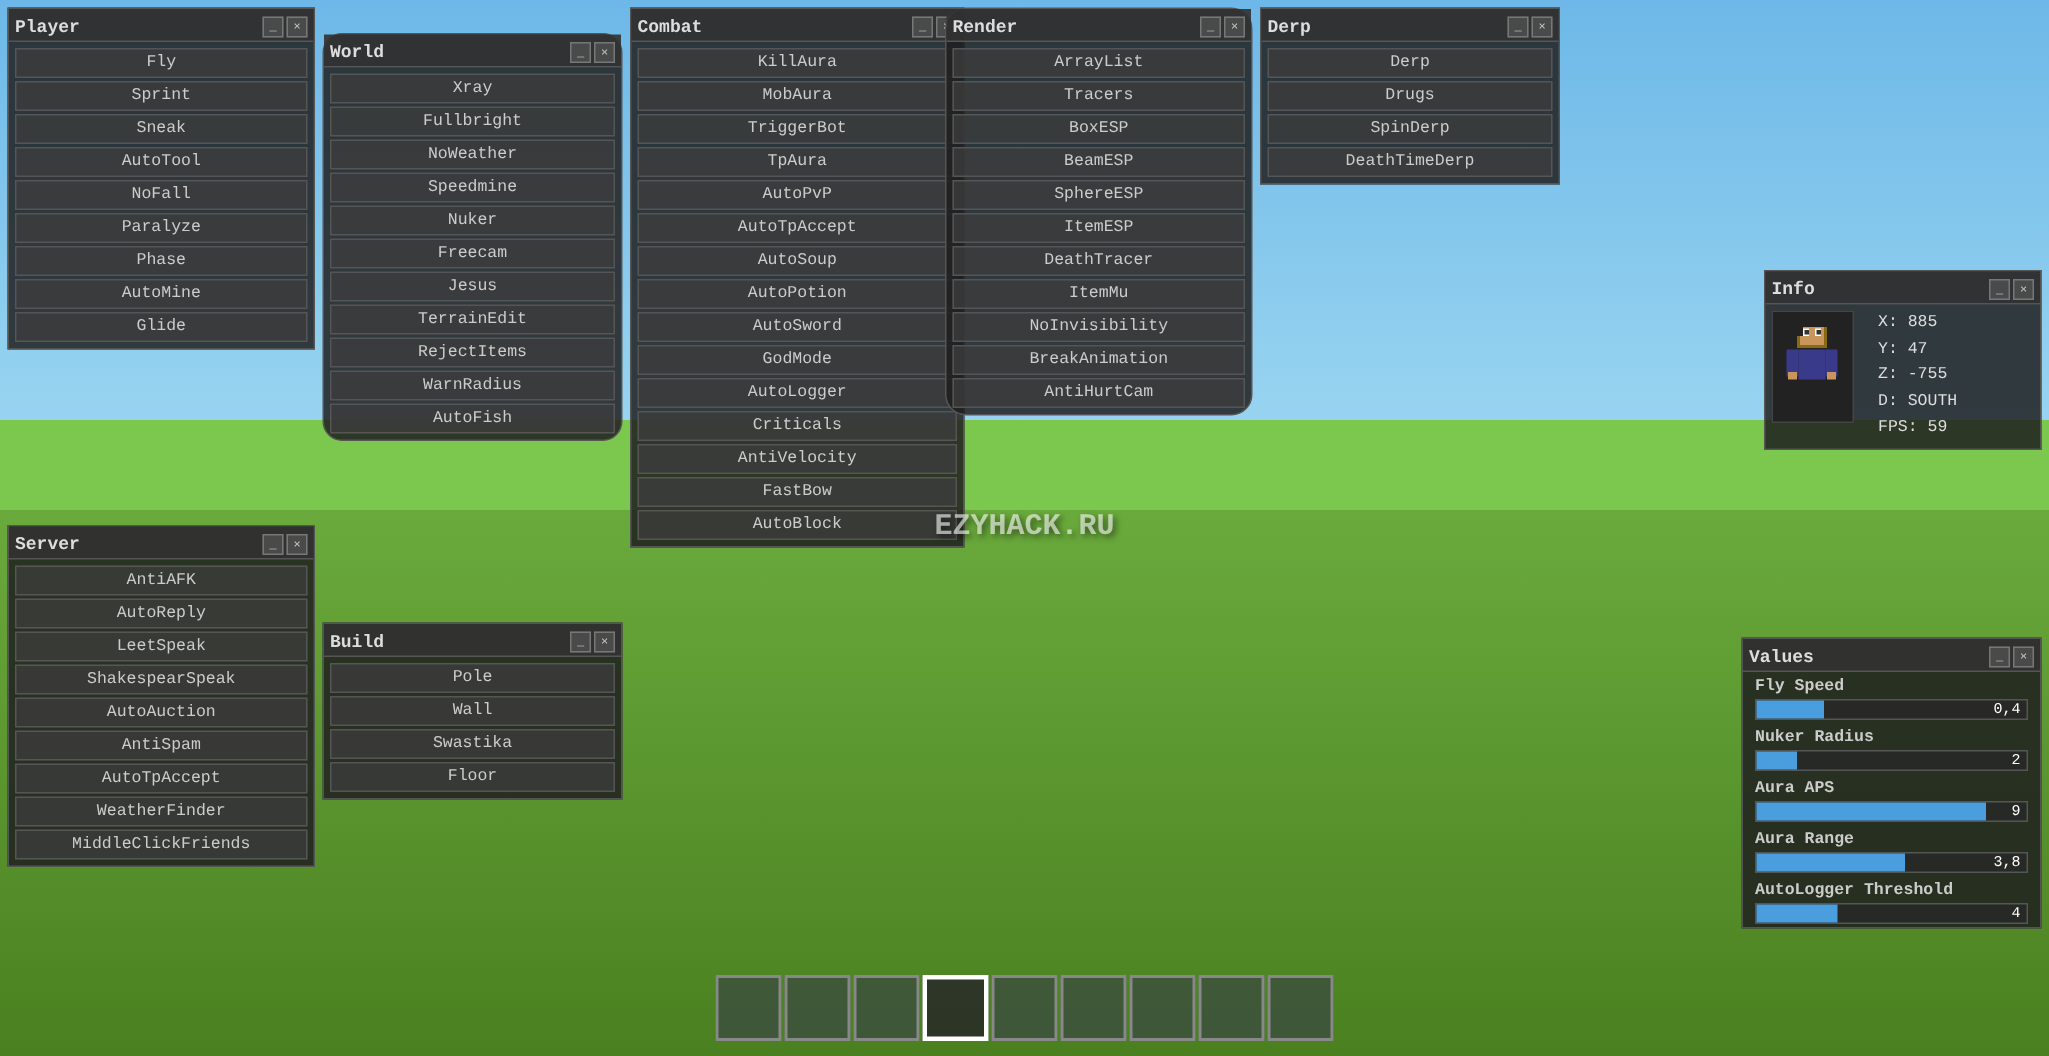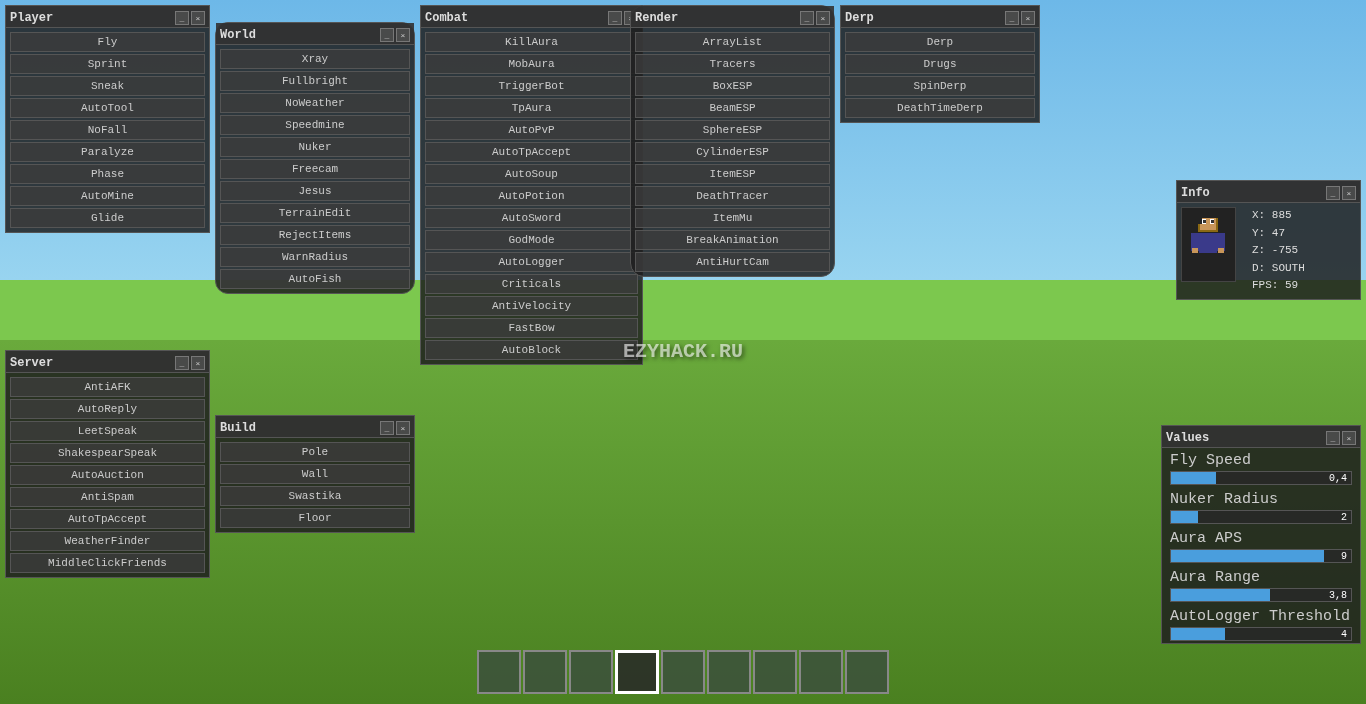--- a/index.html
+++ b/index.html
@@ -157,23 +157,24 @@
       color: #ddd;
       line-height: 1.6;
     }
 
     
     .slider-row {
       padding: 4px 8px 2px 8px;
     }
 
     .slider-label {
-      font-size: 15px;
+      font-size: 11px;
       color: #ccc;
       margin-bottom: 2px;
+      font-weight: bold;
     }
 
     .slider-container {
       position: relative;
       height: 14px;
       background: rgba(40,40,40,0.8);
       border: 1px solid #555;
     }
 
     .slider-fill {
@@ -335,24 +336,24 @@
         <div class="panel-btn">_</div>
         <div class="panel-btn">×</div>
       </div>
     </div>
     <div class="panel-content" id="render-content">
     <button class="feature-btn">ArrayList</button>
         <button class="feature-btn">Tracers</button>
         <button class="feature-btn">BoxESP</button>
         <button class="feature-btn">BeamESP</button>
         <button class="feature-btn">SphereESP</button>
-        <button class="feature-btn">CylinderESP</button>
         <button class="feature-btn">ItemESP</button>
         <button class="feature-btn">DeathTracer</button>
         <button class="feature-btn">ItemMu</button>
+        <button class="feature-btn">NoInvisibility</button>
         <button class="feature-btn">BreakAnimation</button>
         <button class="feature-btn">AntiHurtCam</button>
       </div>
   </div>
 
   <div class="panel" id="panel-derp">
     <div class="panel-header">
       <span class="panel-title">Derp</span>
       <div class="panel-buttons">
         <div class="panel-btn">_</div>

